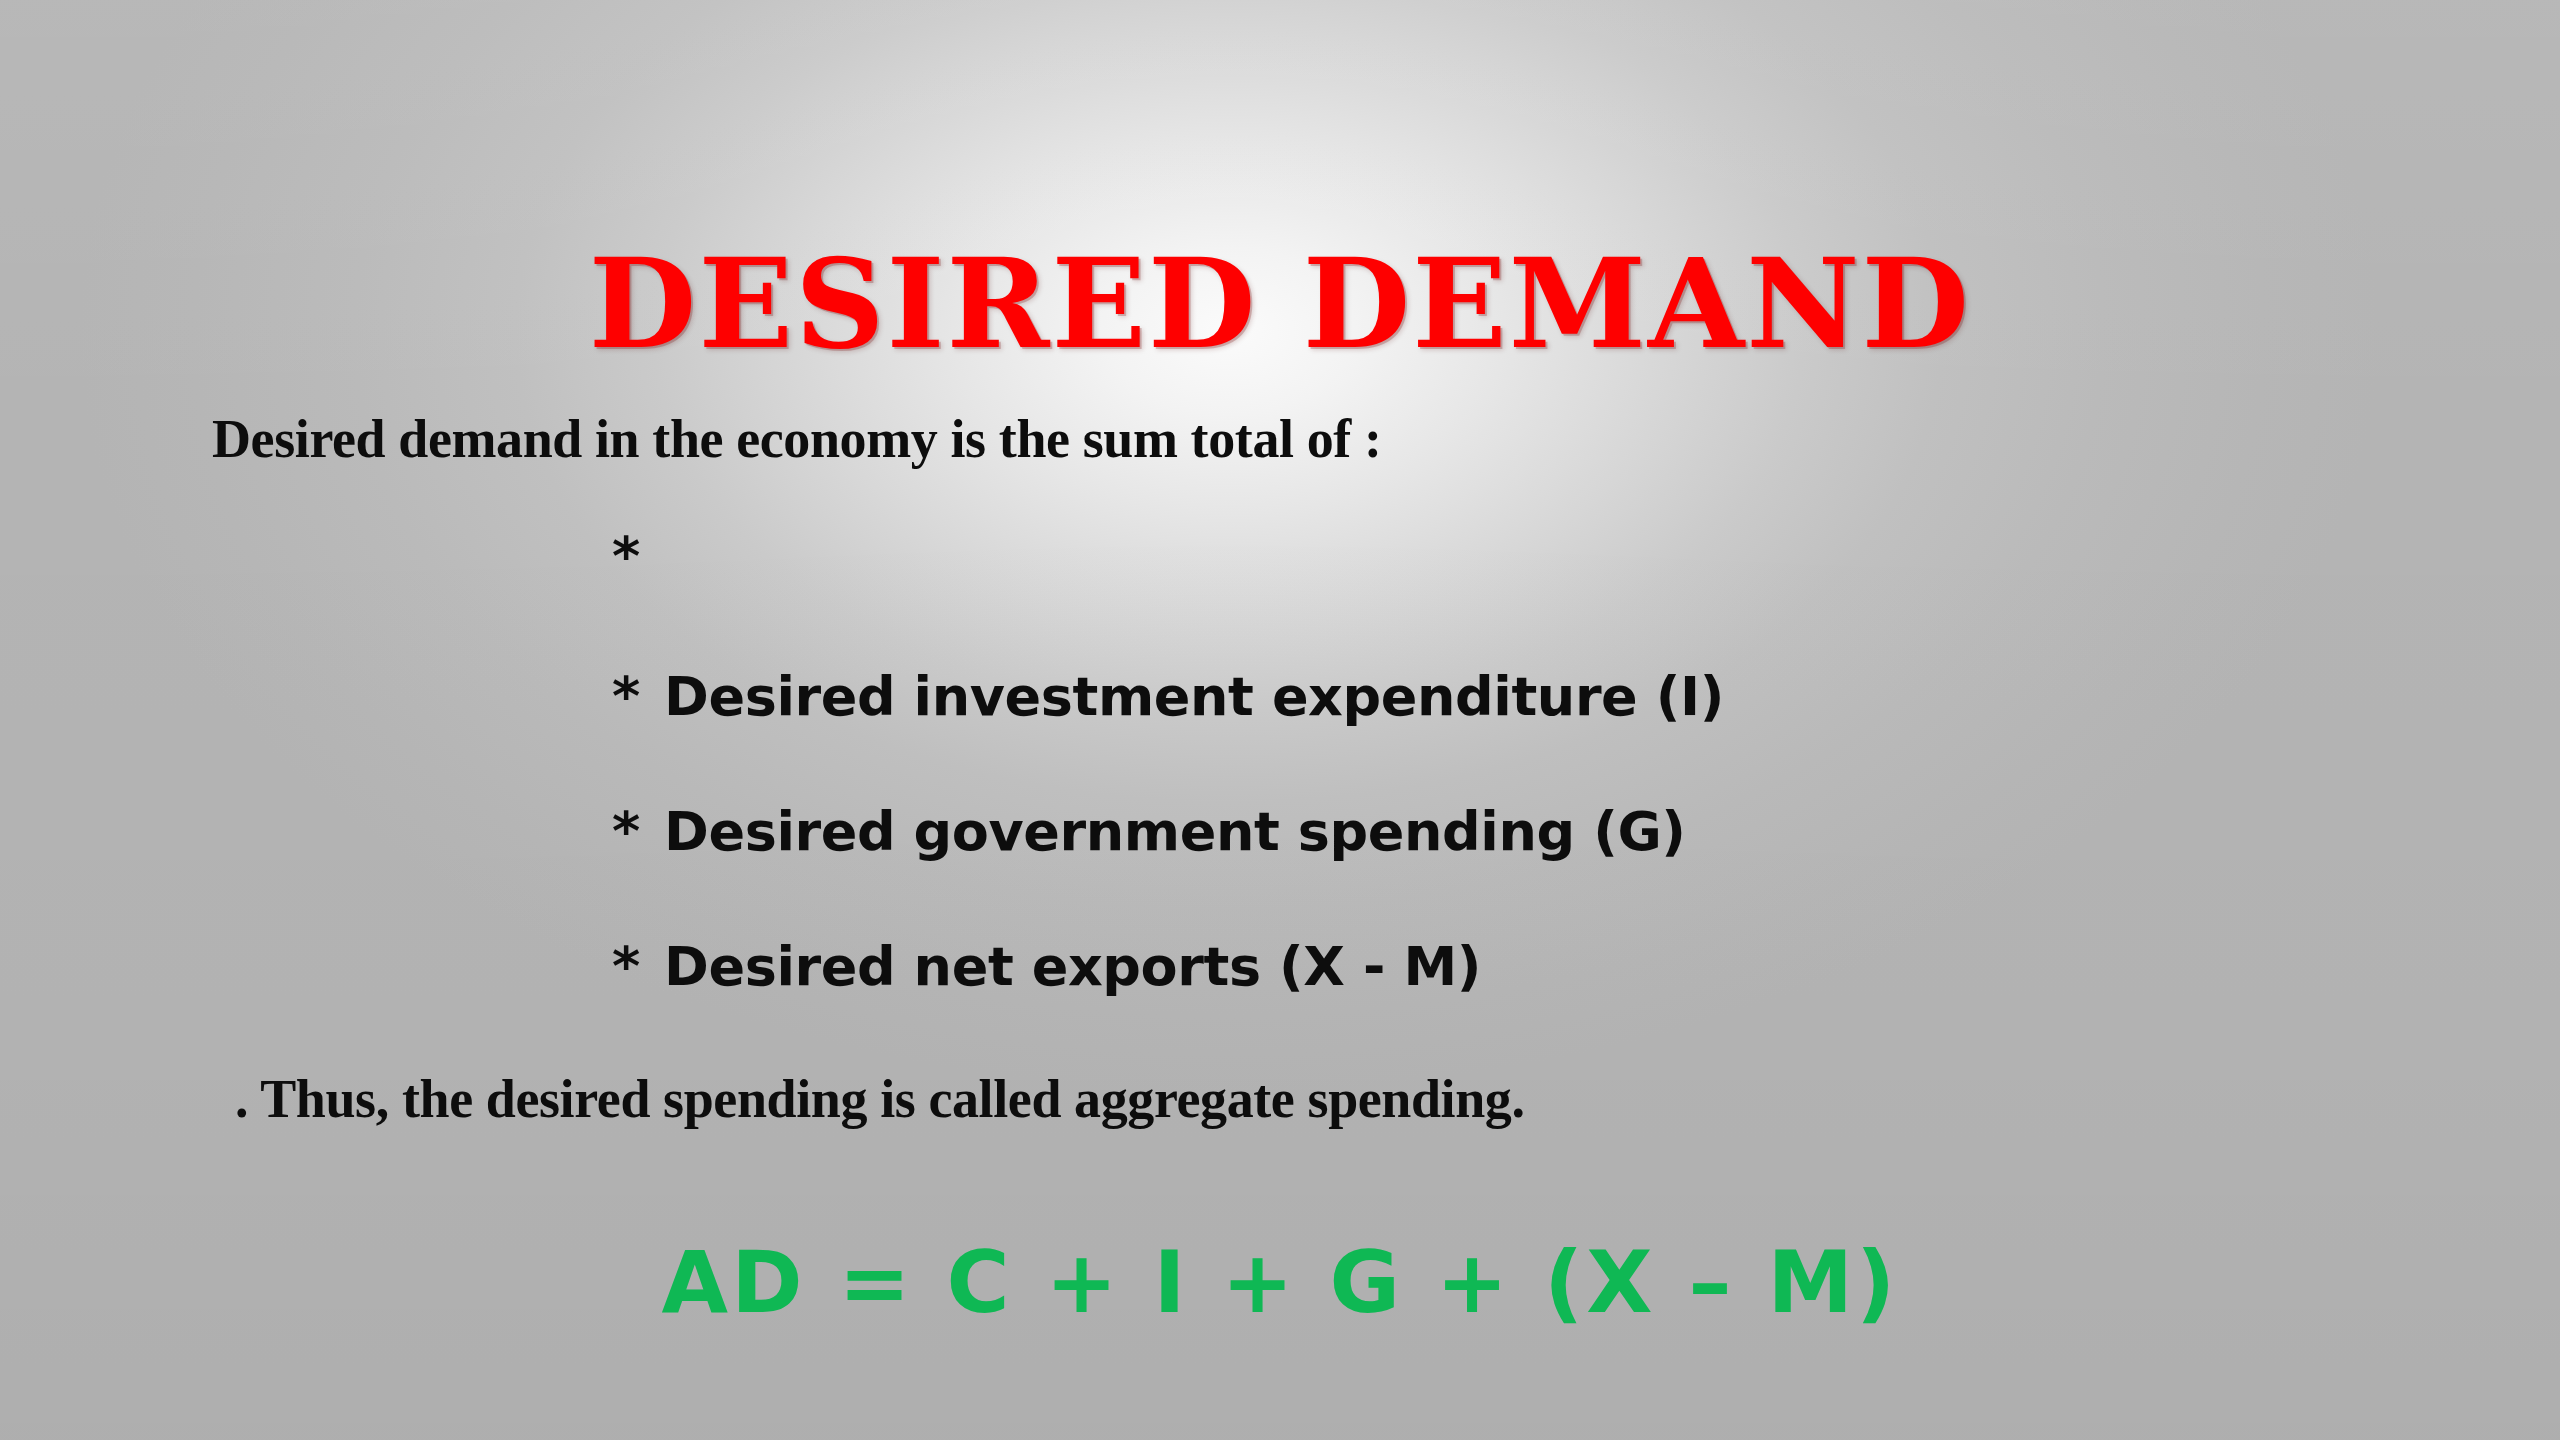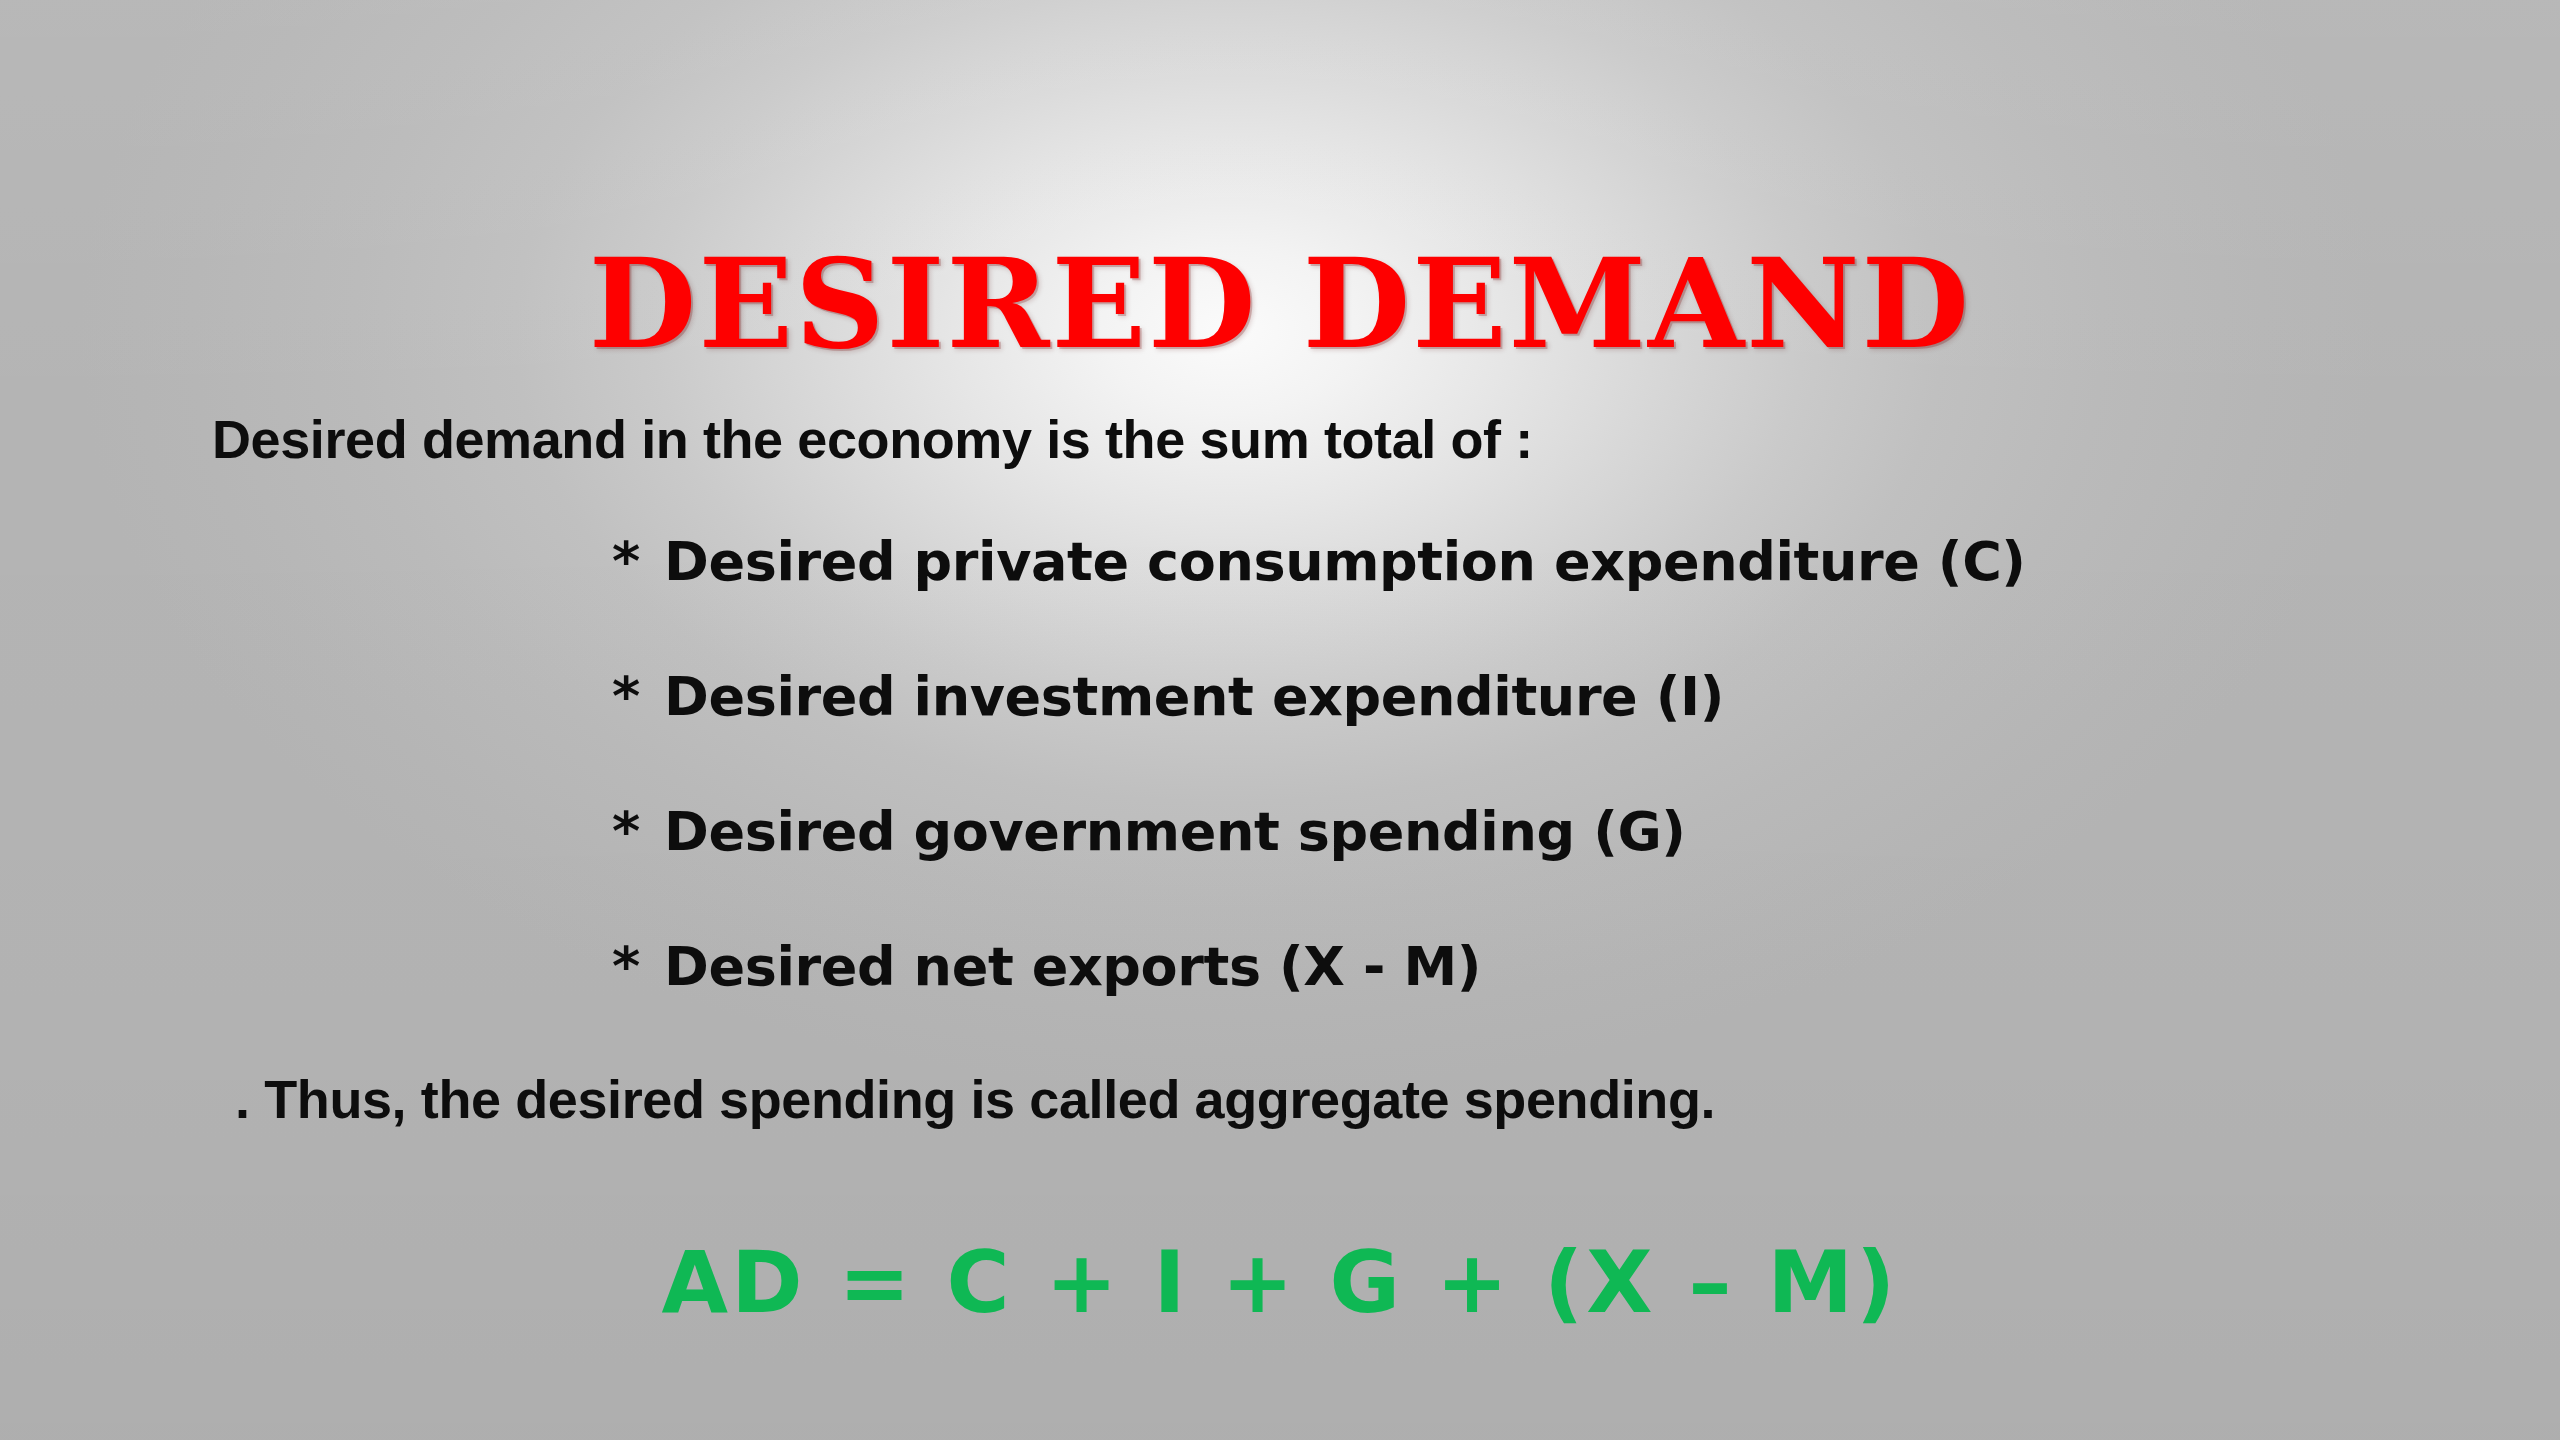--- a/index.html
+++ b/index.html
@@ -73,21 +73,21 @@
   
   .body-block {
     position: absolute;
     top: 408px;
     left: 0;
     width: 2560px;
   }
 
   .lead-line,
   .closing-line {
-    font-family: Liberation Sans, sans-serif;
+    font-family: Liberation Serif, serif;
     font-weight: 700;
     font-size: 54px;
     color: #0d0d0d;
     letter-spacing: -0.4px;
     white-space: nowrap;
   }
 
   .lead-line {
     position: absolute;
     top: 0;
@@ -158,21 +158,20 @@
 
     <h1 class="title">DESIRED DEMAND</h1>
 
     <div class="body-block">
 
       <div class="lead-line">Desired demand in the economy is the sum total of :</div>
 
       <ul class="bullets">
         <li class="bullet-item">
           <span class="bullet-marker">*</span>
-          <span class="bullet-text">Desired private consumption expenditure (C)</span>
         </li>
         <li class="bullet-item">
           <span class="bullet-marker">*</span>
           <span class="bullet-text">Desired investment expenditure (I)</span>
         </li>
         <li class="bullet-item">
           <span class="bullet-marker">*</span>
           <span class="bullet-text">Desired government spending (G)</span>
         </li>
         <li class="bullet-item">

